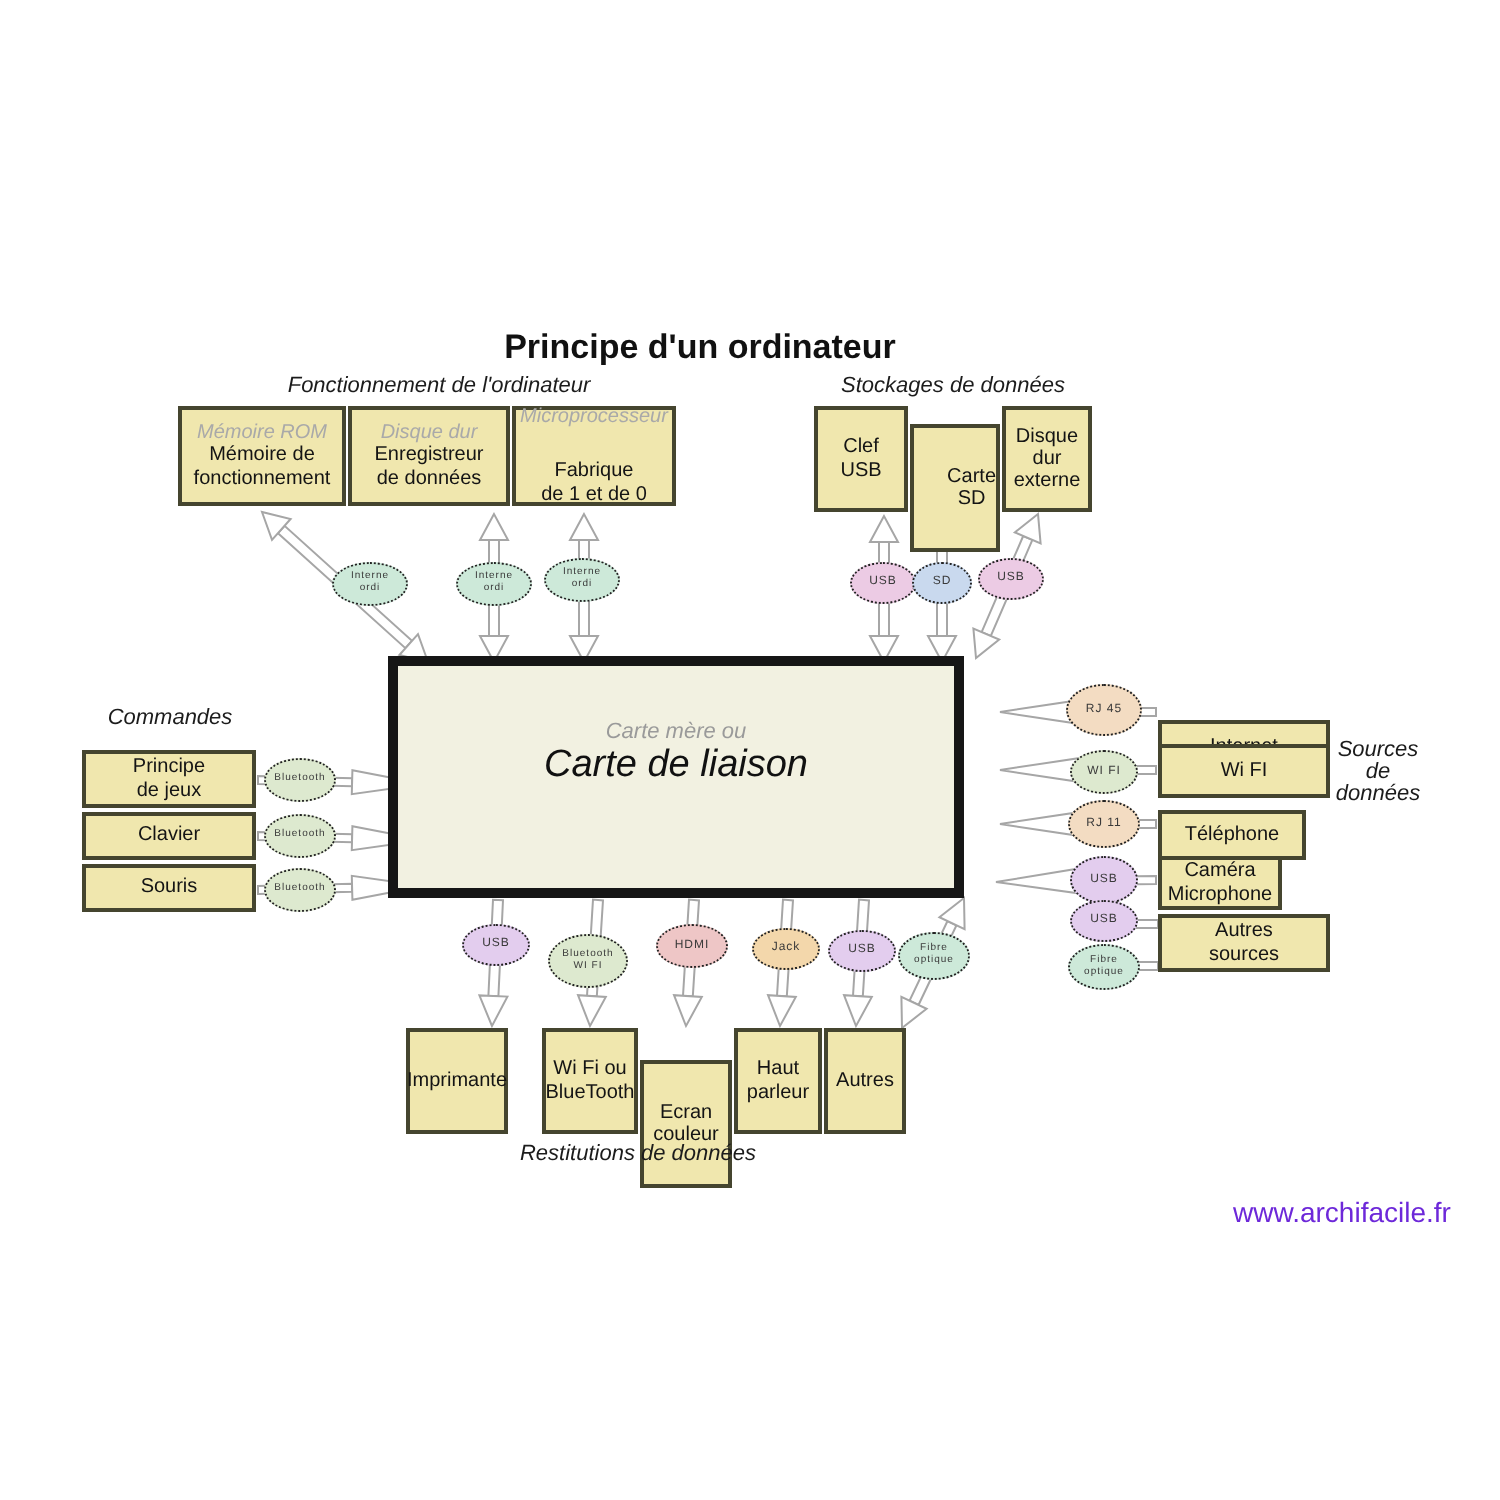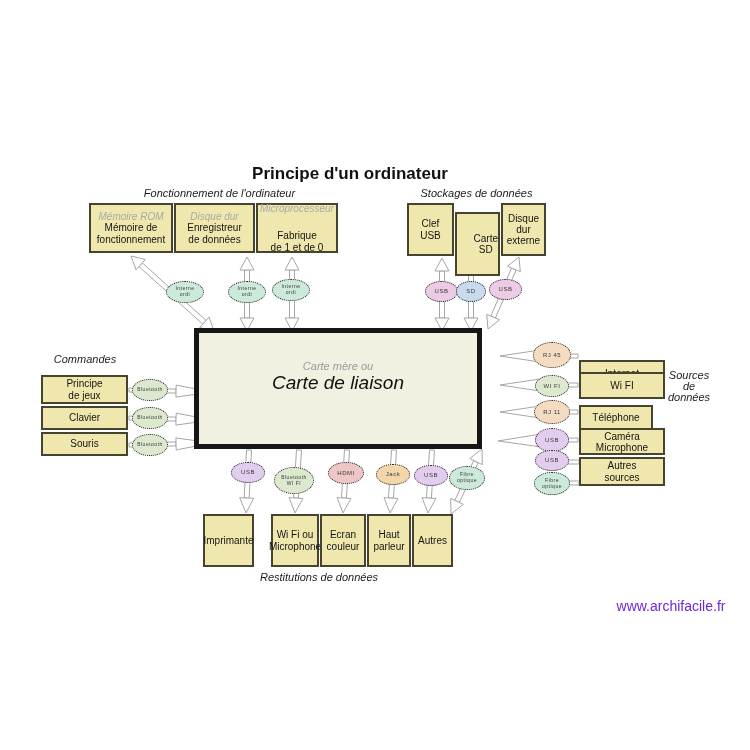--- a/index.html
+++ b/index.html
@@ -191,38 +191,38 @@
 données</div>
 <div class="abs box" style="left:579px;top:360px;width:86px;height:27px;">
   <span>Internet</span>
 </div>
 <div class="abs box" style="left:579px;top:372px;width:86px;height:27px;">
   <span>Wi FI</span>
 </div>
 <div class="abs box" style="left:579px;top:383px;width:74px;height:25px;margin-top:22px;">
   <span>Téléphone</span>
 </div>
-<div class="abs box" style="left:579px;top:428px;width:86px;height:27px;justify-content:flex-end;">
+<div class="abs box" style="left:579px;top:428px;width:62px;height:27px;">
   <span>Caméra
 Microphone</span>
 </div>
 <div class="abs box" style="left:579px;top:457px;width:86px;height:29px;">
   <span>Autres
 sources</span>
 </div>
 
 <div class="abs glabel" style="left:219px;top:572px;width:200px;">Restitutions de données</div>
 <div class="abs box" style="left:203px;top:514px;width:51px;height:53px;">
   <span>Imprimante</span>
 </div>
 <div class="abs box" style="left:271px;top:514px;width:48px;height:53px;">
   <span>Wi Fi ou
-Microphone</span>
-</div>
-<div class="abs box" style="left:320px;top:514px;width:46px;height:53px;">
+BlueTooth</span>
+</div>
+<div class="abs box" style="left:320px;top:530px;width:46px;height:64px;">
   <span>Ecran
 couleur</span>
 </div>
 <div class="abs box" style="left:367px;top:514px;width:44px;height:53px;">
   <span>Haut
 parleur</span>
 </div>
 <div class="abs box" style="left:412px;top:514px;width:41px;height:53px;">
   <span>Autres</span>
 </div>

